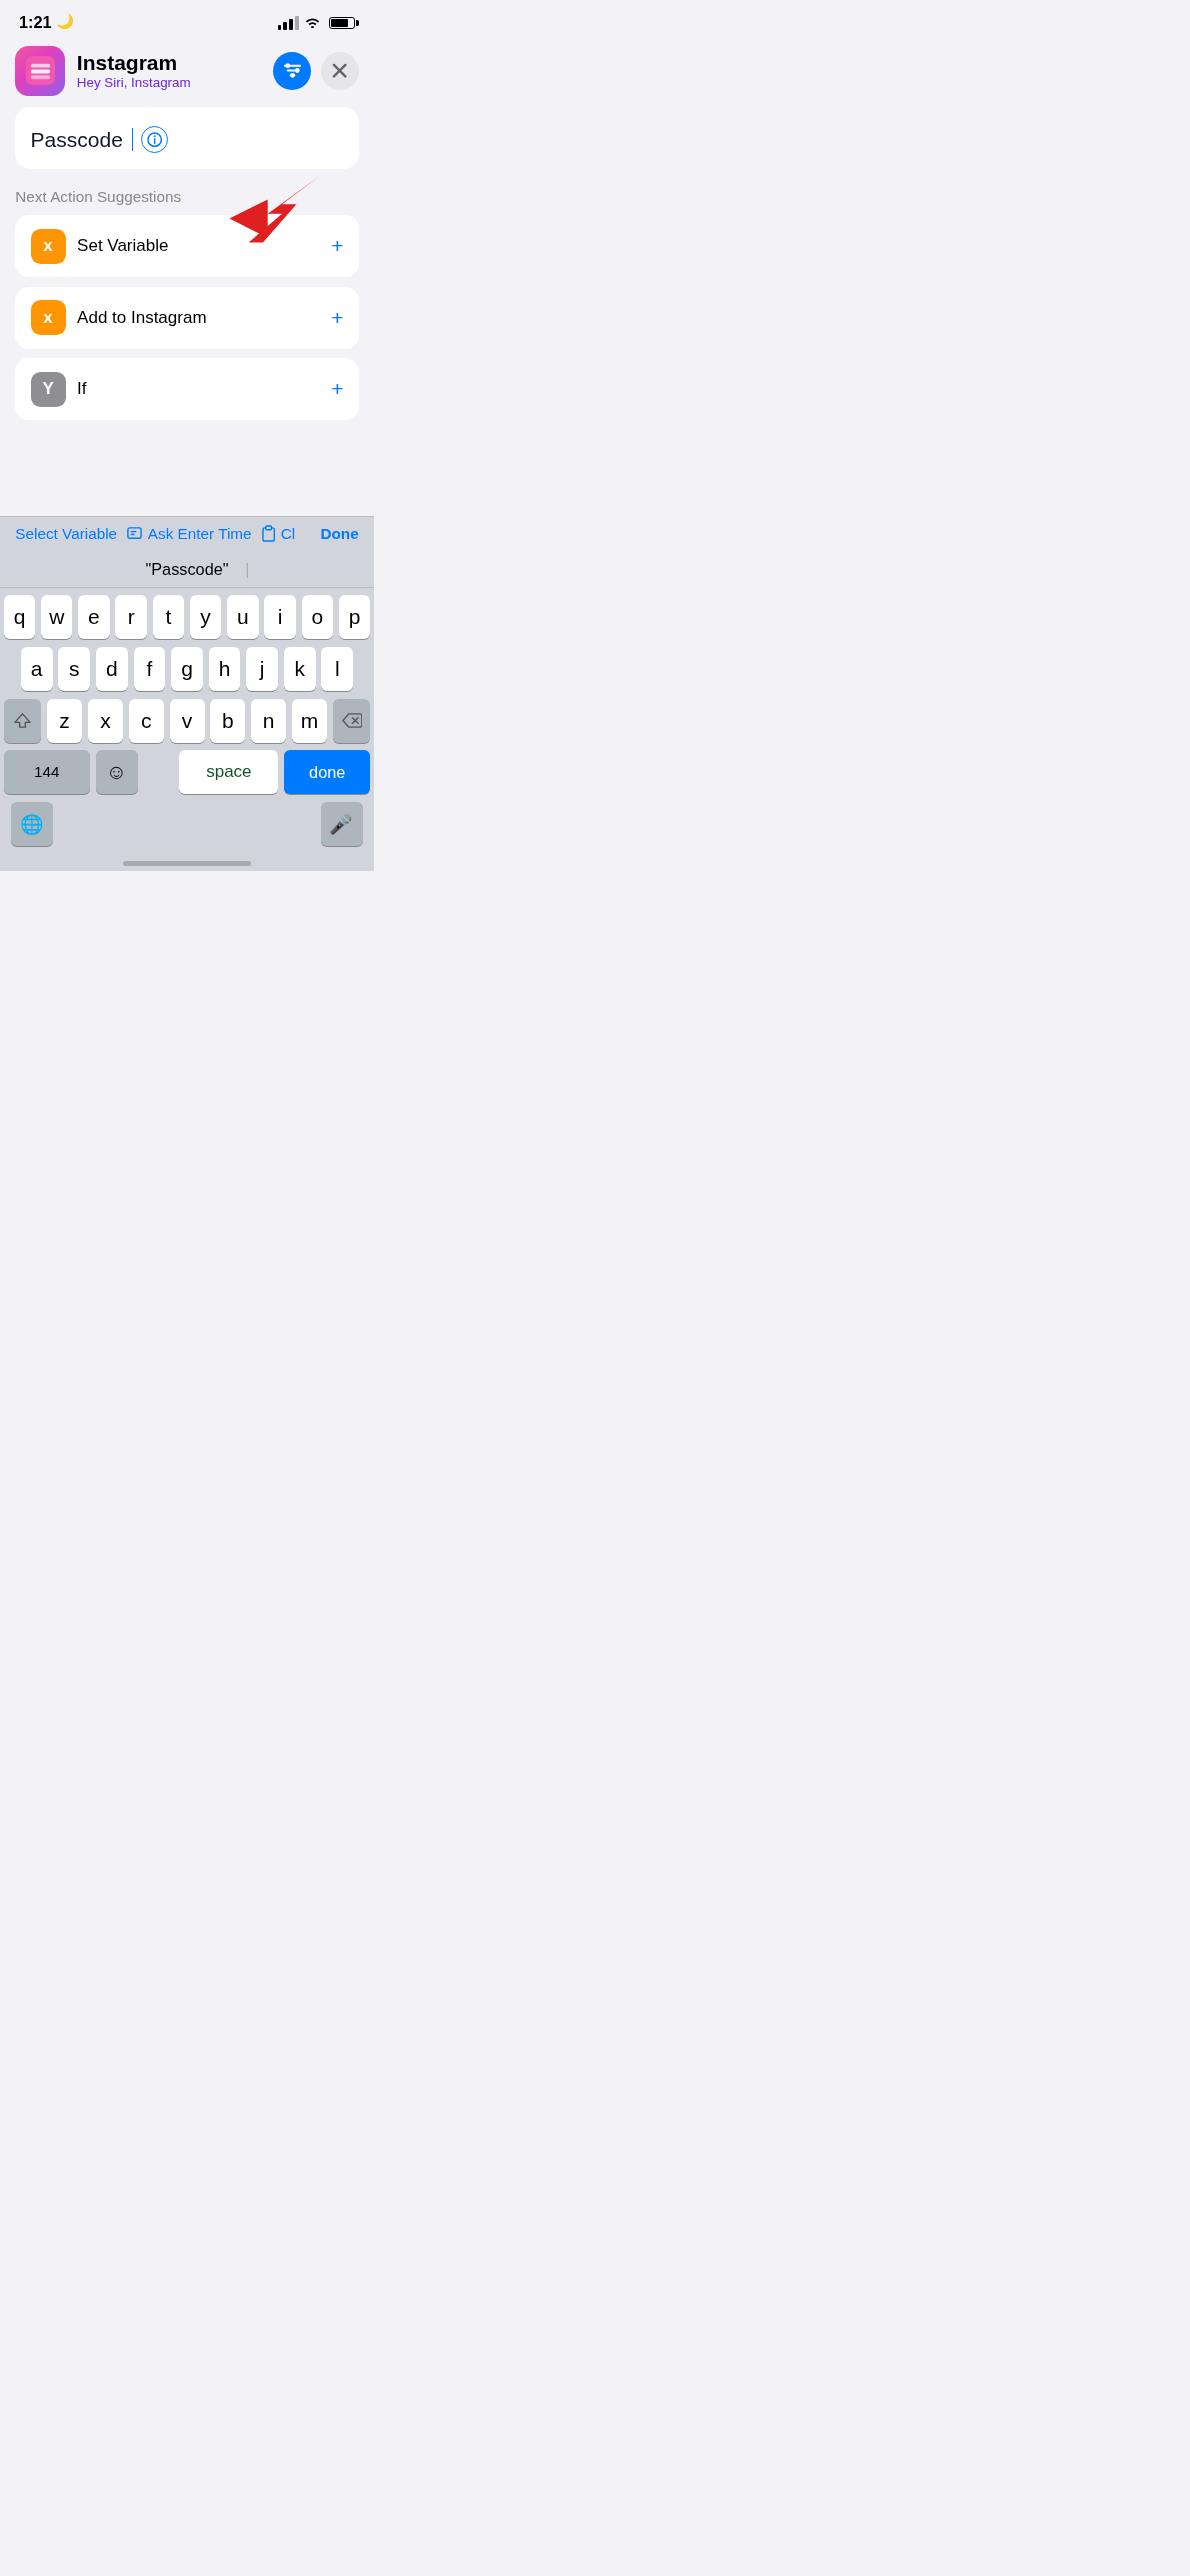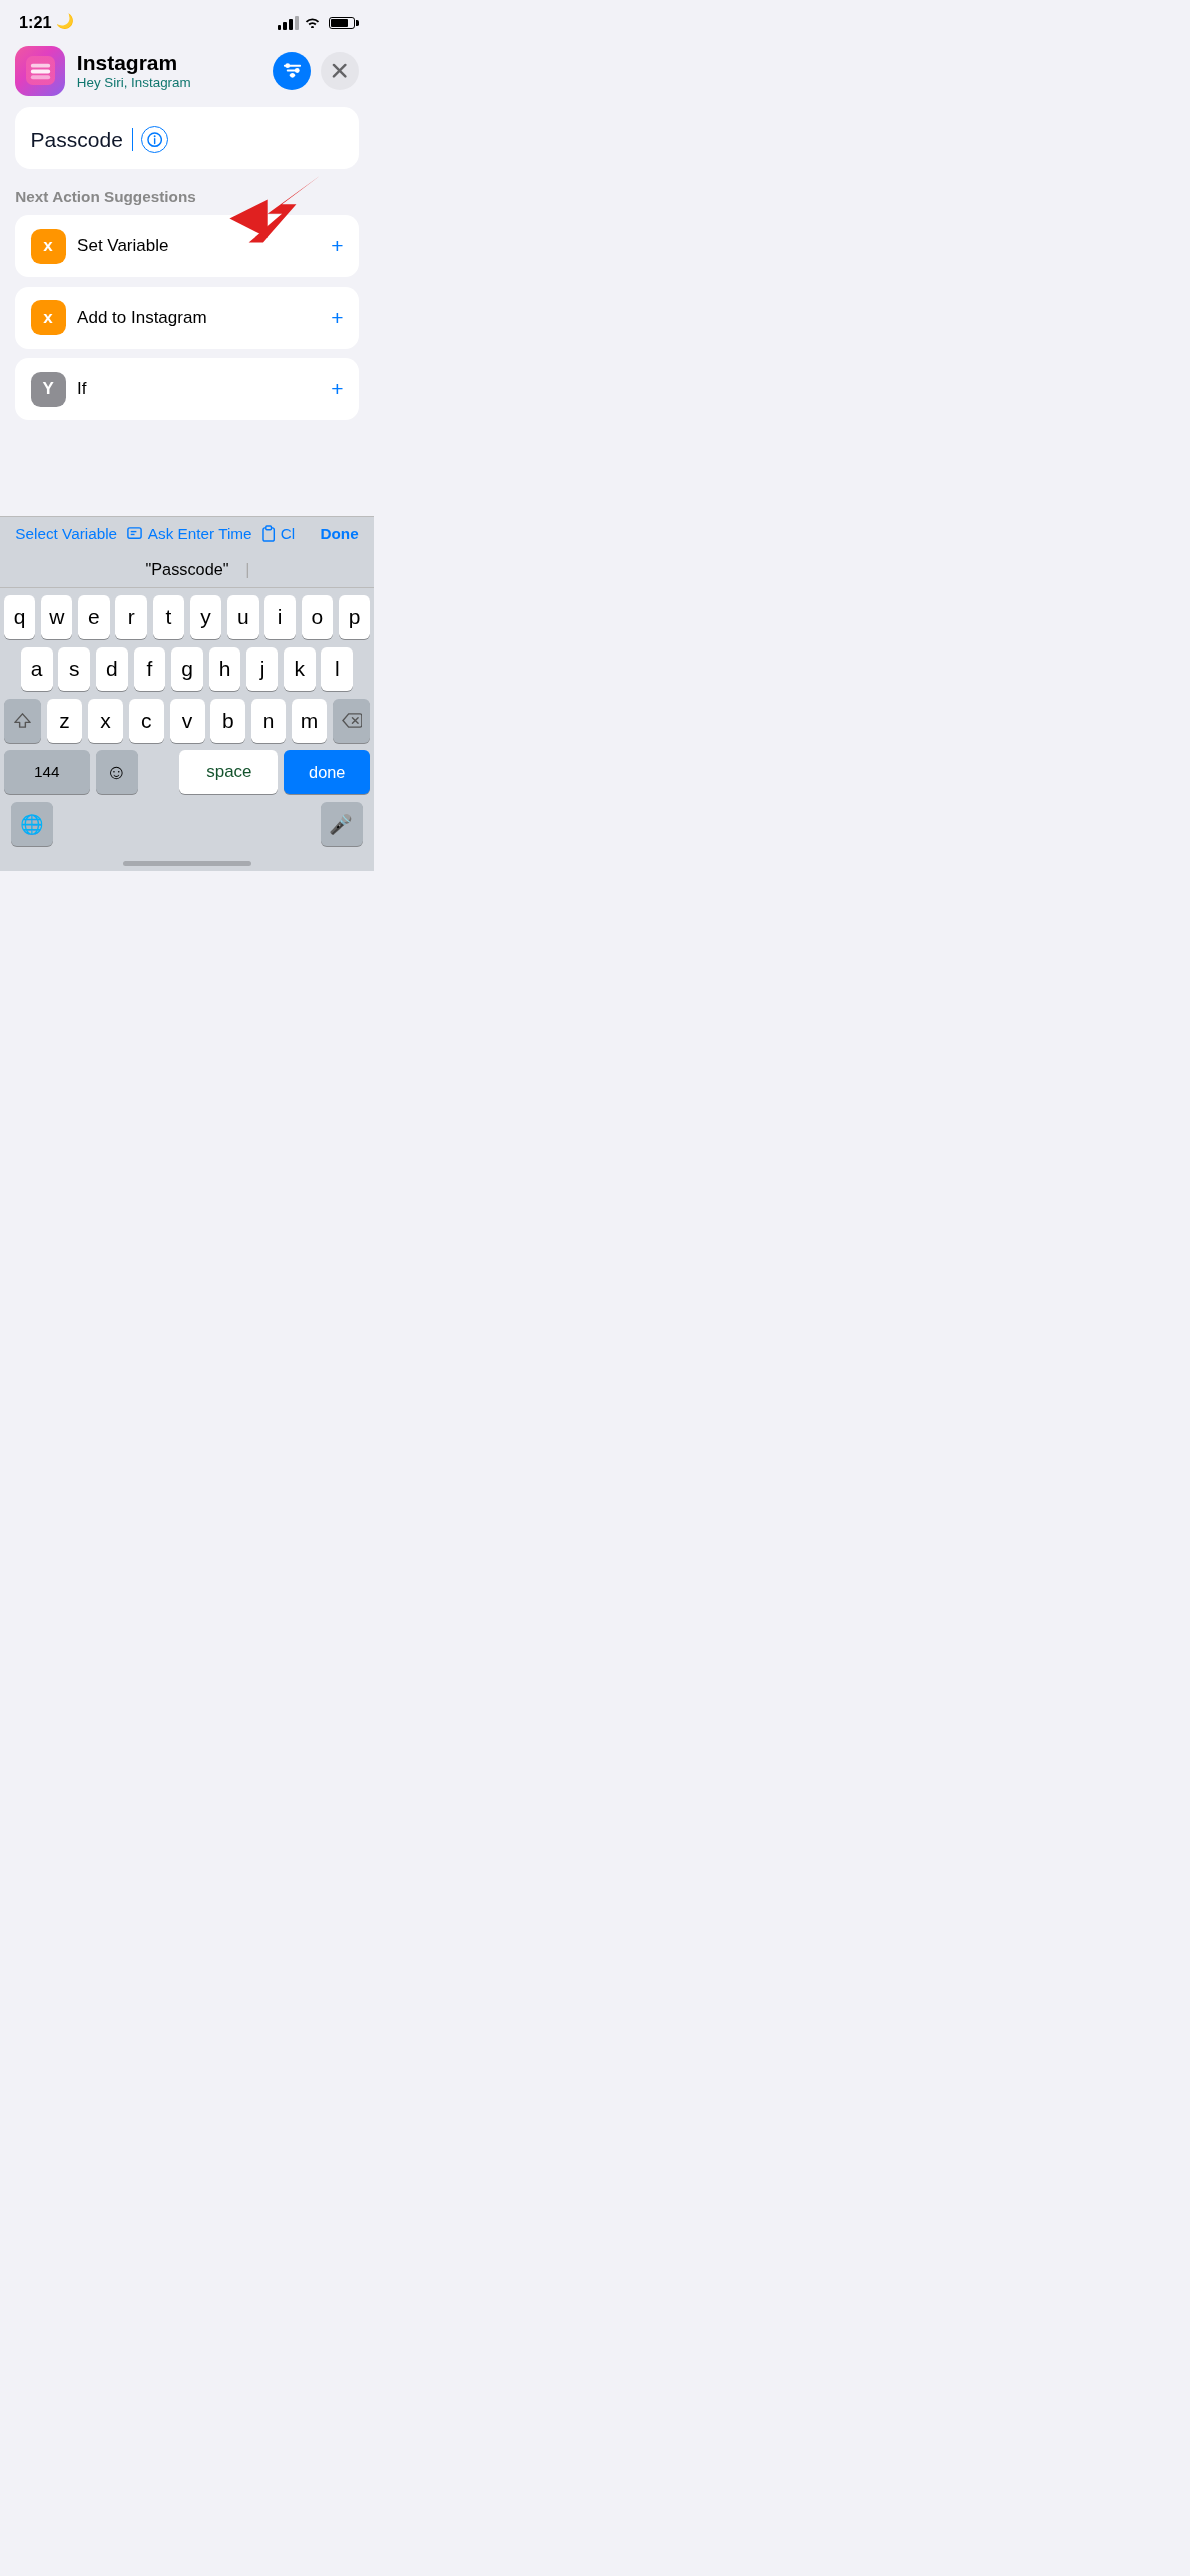--- a/index.html
+++ b/index.html
@@ -101,21 +101,21 @@
     }
     .app-icon svg { width: 29px; height: 29px; }
     .app-info { flex: 1; }
     .app-name {
       font-size: 21px;
       font-weight: 700;
       color: #000;
     }
     .app-subtitle {
       font-size: 13.4px;
-      color: #0f766e;
+      color: #6d28d9;
     }
     .header-actions {
       display: flex;
       gap: 9.6px;
     }
     .header-btn {
       width: 38px;
       height: 38px;
       border-radius: 50%;
       border: none;
@@ -215,21 +215,21 @@
       color: #007aff;
       font-size: 15.3px;
       font-weight: 600;
     }
 
     
     .suggestions-label {
       font-size: 15.3px;
       color: #888;
       padding: 3.8px 15.3px 9.6px;
-      font-weight: 700;
+      font-weight: 400;
     }
 
     .suggestion-item {
       margin: 0 15.3px 9.6px;
       background: #fff;
       border-radius: 13.4px;
       padding: 13.4px 15.3px;
       display: flex;
       align-items: center;
       justify-content: space-between;

